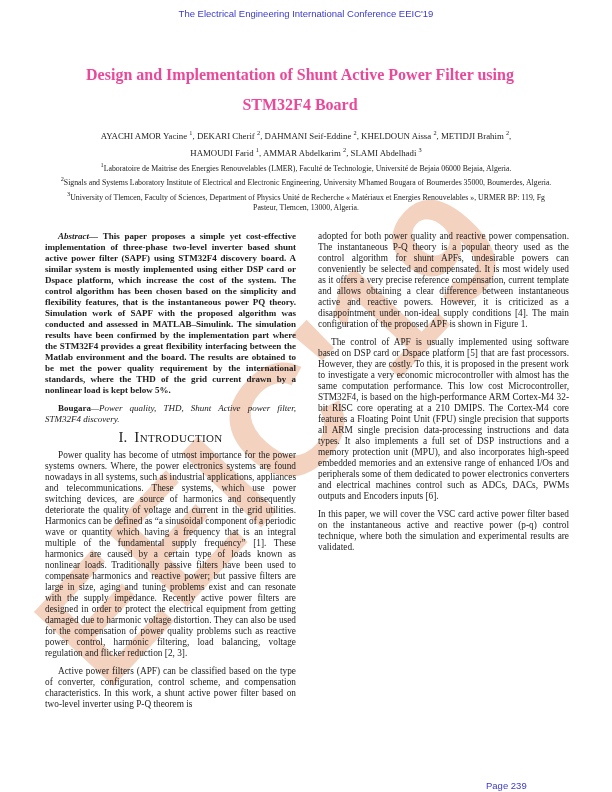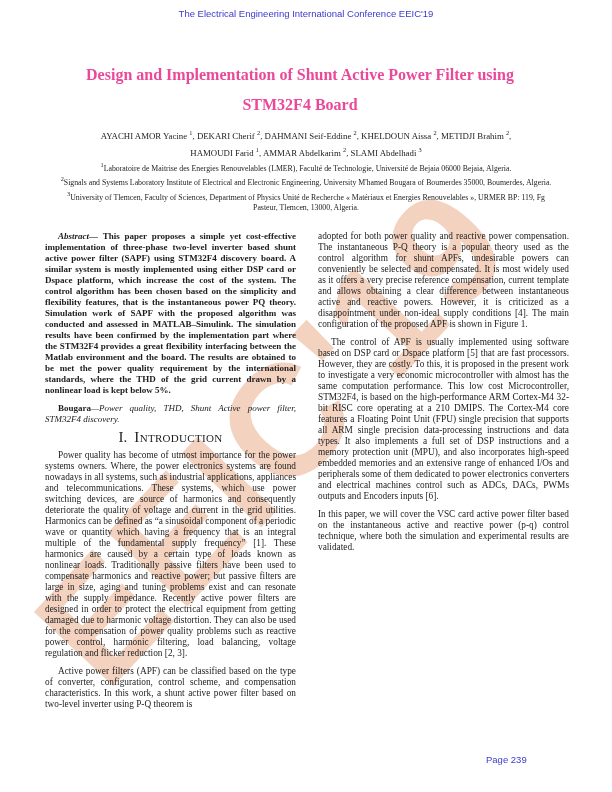--- a/index.html
+++ b/index.html
@@ -45,21 +45,21 @@
   .abstract { font-weight:bold; font-size:9px; line-height:11px; }
   .abstract-lead { font-style:italic; }
   .keywords { font-style:italic; font-size:9px; line-height:11px; }
   .kw-label { font-style:normal; font-weight:bold; }
   .sec-heading {
     text-align:center; font-size:15px; margin:2px 0 7px 0; color:#1c1c1c;
   }
   .sec-num { margin-right:7px; }
   .sc { font-variant:small-caps; letter-spacing:0.3px; }
   .page-num {
-    position:absolute; left:486px; top:754px;
+    position:absolute; left:486px; top:780px;
     font-family:"Liberation Sans", sans-serif; font-size:9.5px; color:#3a3acc;
   }
 </style>
 </head>
 <body>
 
 <div class="page">
 
   <div class="watermark">EEIC'19</div>
 

